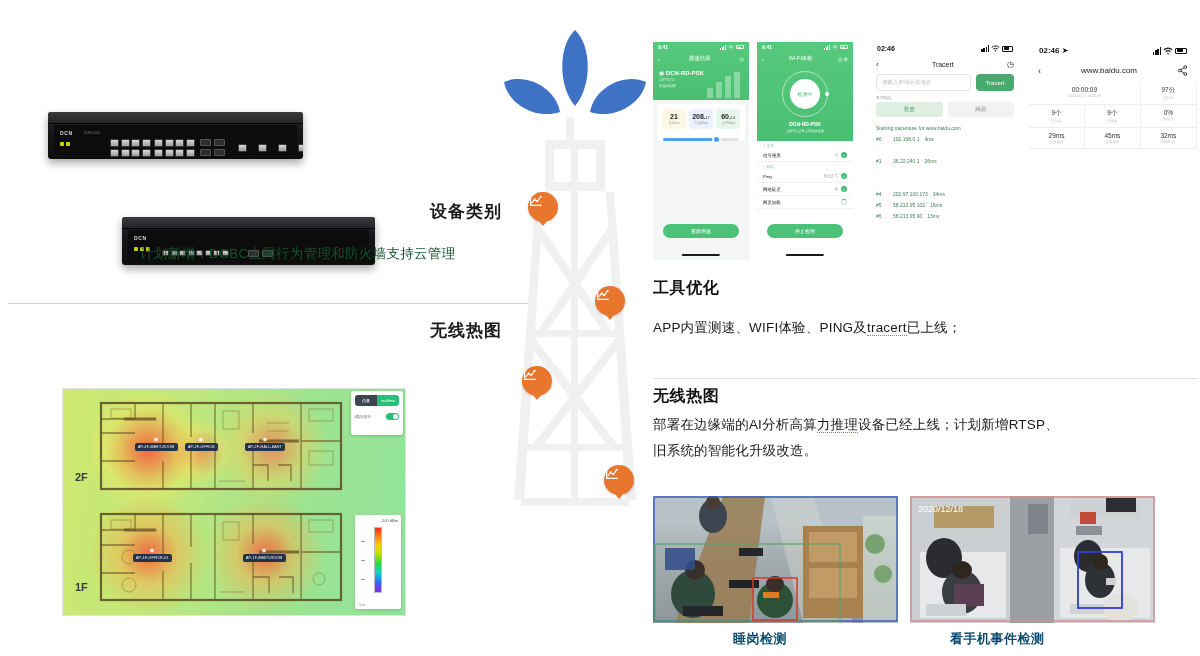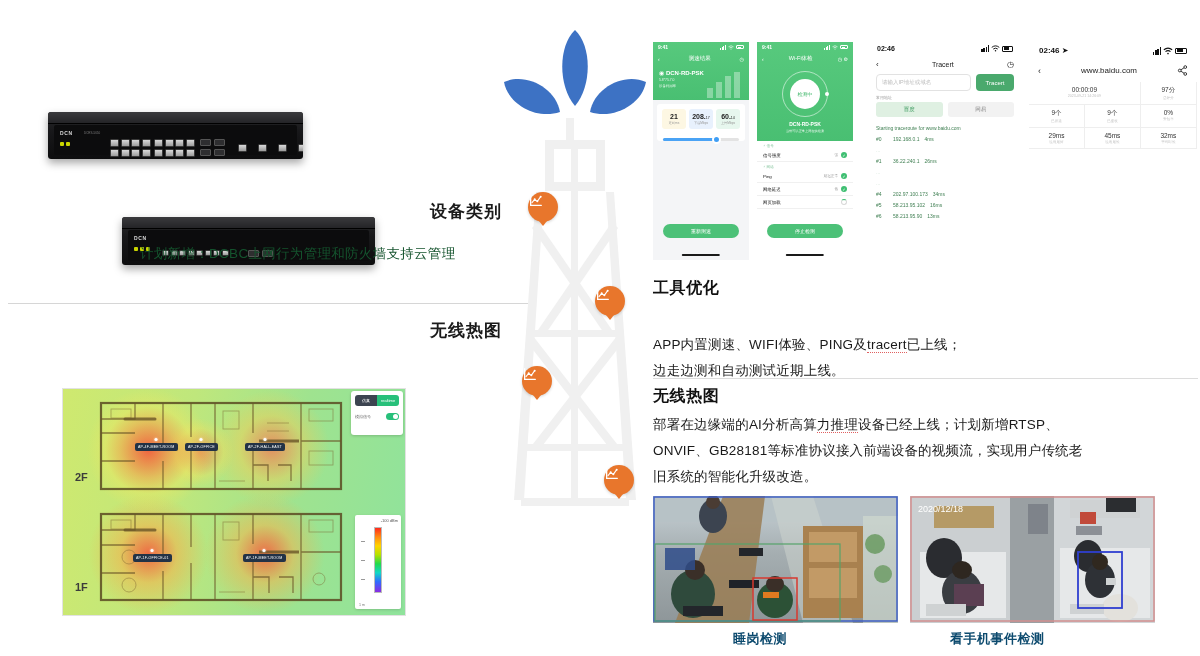--- a/index.html
+++ b/index.html
@@ -693,37 +693,35 @@
         <div class="b-cell" style="width:33.3%;">
           <div class="v">32ms</div>
           <div class="l">平均时长</div>
         </div>
       </div>
     </div>
 
     <div style="position:absolute; left:8px; top:278px;">
       <span class="rt-head">工具优化</span>
     </div>
-    <div class="rt-body" style="position:absolute; left:8px; top:332px;">
+    <div class="rt-body" style="position:absolute; left:8px; top:315px;">
       <div>
         <span>APP内置测速、WIFI体验、PING及</span><span class="squiggle">tracert</span><span>已上线；</span>
       </div>
-      <div>边走边测和自动测试近期上线。</div>
     </div>
 
     <div class="rt-divider" style="position:absolute; left:8px; top:378px;"></div>
 
     <div style="position:absolute; left:8px; top:386px;">
       <span class="rt-head">无线热图</span>
     </div>
     <div class="rt-body" style="position:absolute; left:8px; top:412px;">
       <div>
         <span>部署在边缘端的AI分析高算</span><span class="squiggle">力推理</span><span>设备已经上线；计划新增RTSP、</span>
       </div>
-      <div>ONVIF、GB28181等标准协议接入前端设备的视频流，实现用户传统老</div>
       <div>旧系统的智能化升级改造。</div>
     </div>
 
     <div class="photo" style="left:8px; top:496px; width:245px; height:127px;">
       <svg width="245" height="127" viewBox="0 0 245 127">
         <defs>
           <linearGradient id="o1" x1="0" y1="0" x2="0" y2="1">
             <stop offset="0" stop-color="#c9d3d8"></stop>
               <stop offset="0.45" stop-color="#a5aeb1"></stop>
               <stop offset="1" stop-color="#8e9699"></stop>

